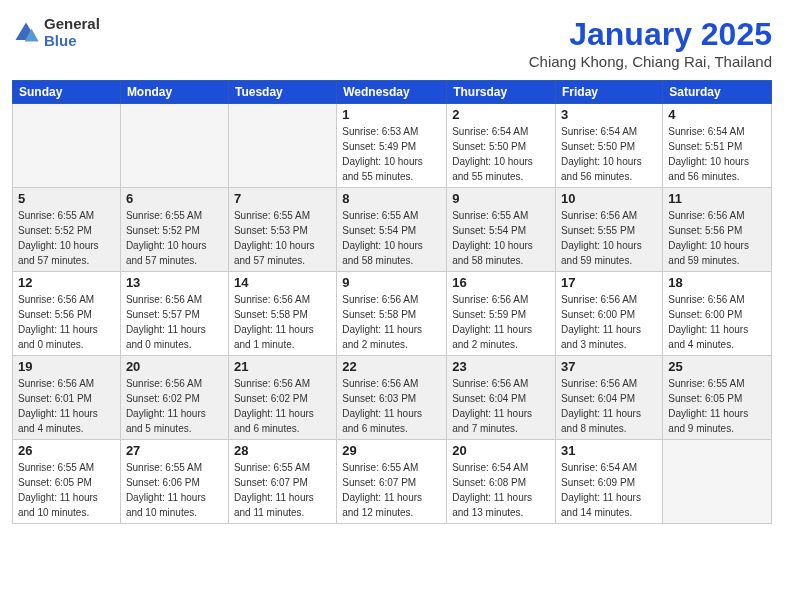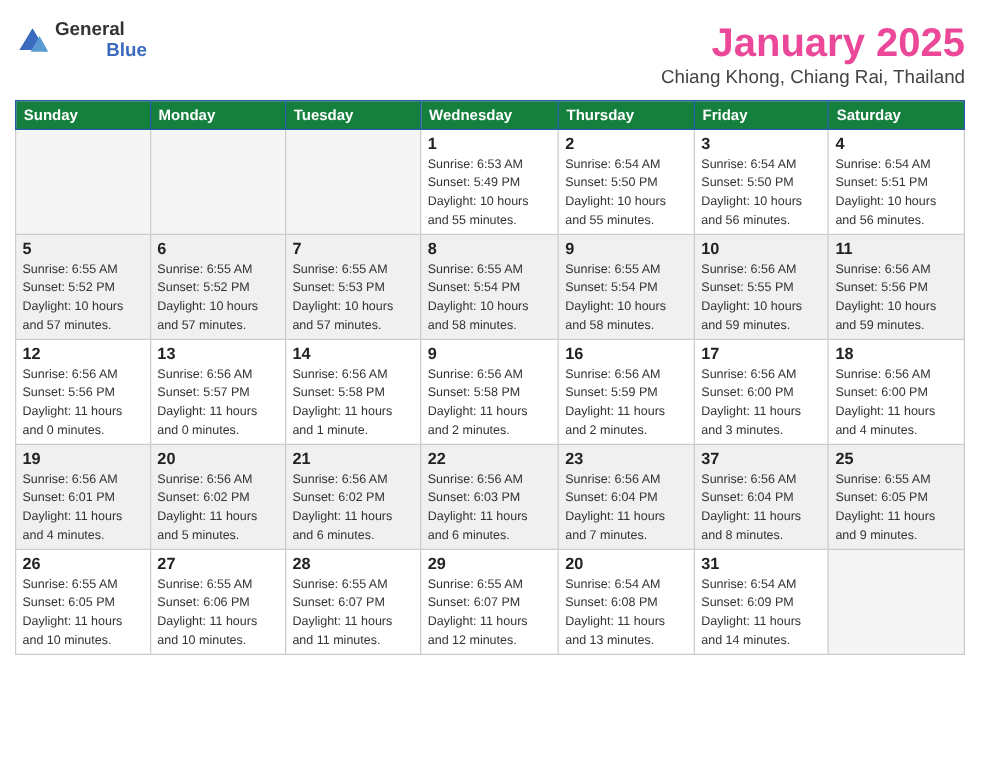--- a/index.html
+++ b/index.html
@@ -32,46 +32,45 @@
     }
     .logo-general {
       font-size: 15px;
       font-weight: bold;
       color: #333;
     }
     .logo-blue {
       font-size: 15px;
       font-weight: bold;
       color: #3a6bbf;
-      margin-left: 41px;
     }
     .logo-icon {
       width: 28px;
       height: 28px;
       margin-right: 4px;
     }
     .title-block {
       text-align: right;
     }
     .main-title {
       font-size: 32px;
       font-weight: bold;
-      color: #ec4899;
+      color: #1d4ed8;
     }
     .subtitle {
       font-size: 15px;
       color: #444;
     }
     .calendar {
       width: 100%;
       border-collapse: collapse;
       font-size: 10.5px;
     }
     .calendar th {
-      background: #15803d;
+      background: #1d4ed8;
       color: #fff;
       text-align: left;
       padding: 4px 6px;
       font-size: 12px;
       font-weight: bold;
       border: 1px solid #2a5aaa;
     }
     .calendar td {
       border: 1px solid #ccc;
       vertical-align: top;

